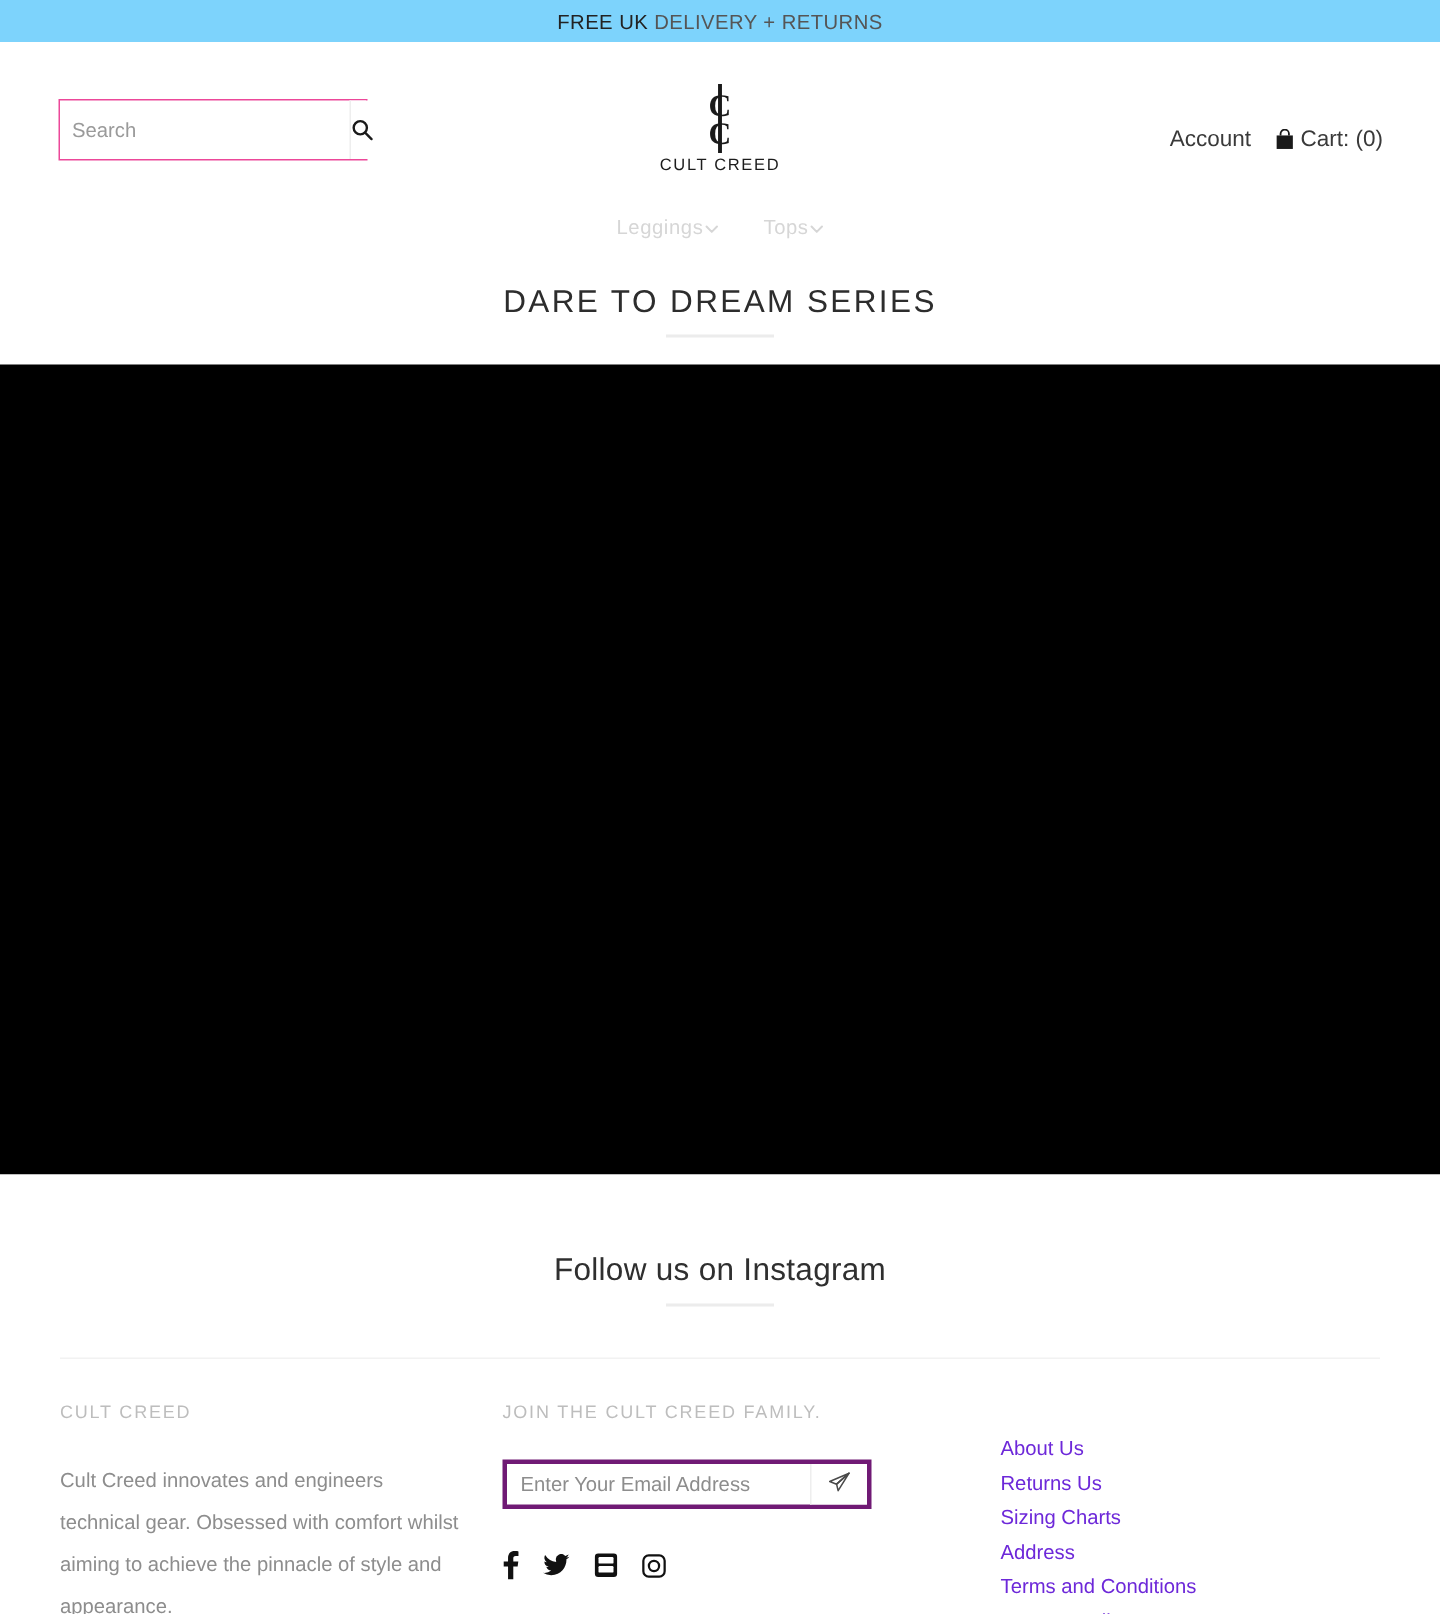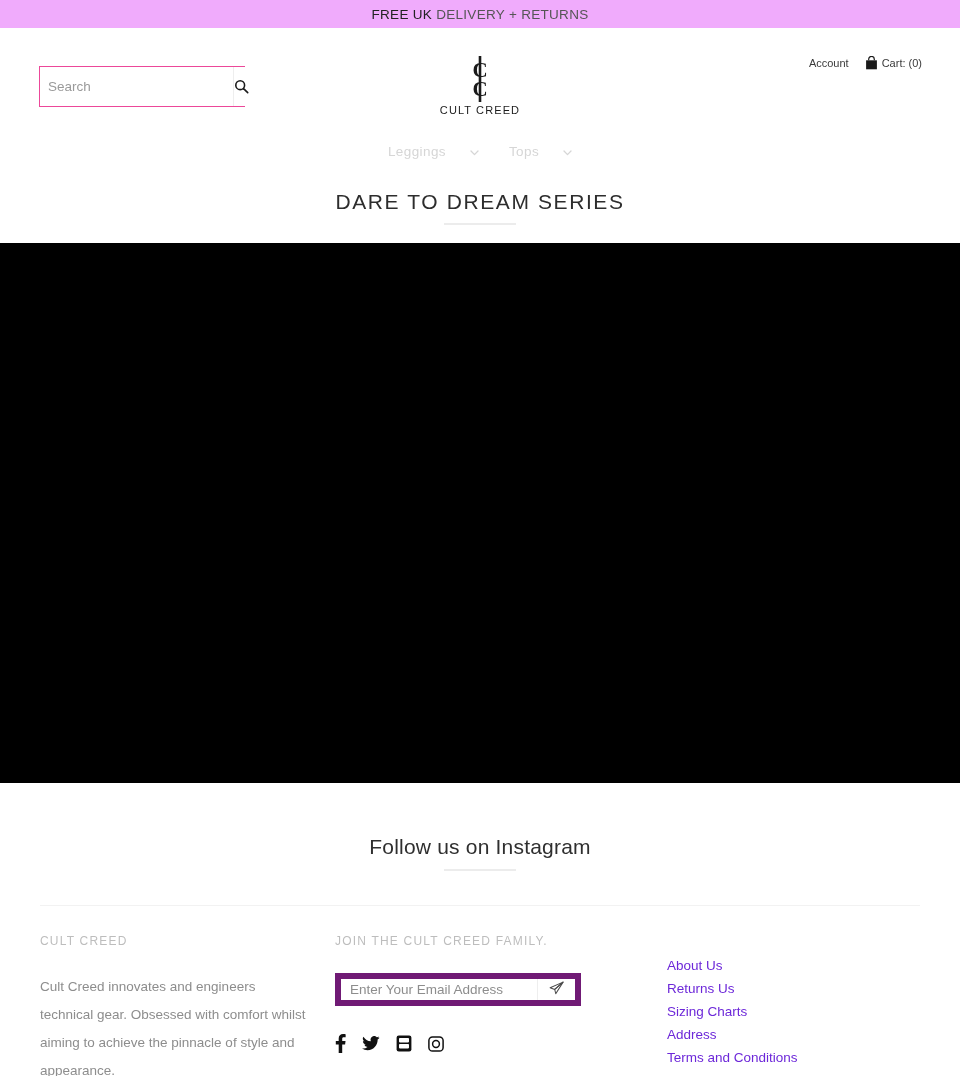--- a/index.html
+++ b/index.html
@@ -11,21 +11,21 @@
     background: #ffffff;
     font-family: "Liberation Sans", sans-serif;
     -webkit-font-smoothing: antialiased;
   }
 
   .page { width: 960px; position: relative; }
 
   
   .announce-bar {
     height: 28px;
-    background: #f0abfc;
+    background: #7dd3fc;
     display: flex;
     align-items: center;
     justify-content: center;
   }
   .announce-text {
     font-size: 13.5px;
     letter-spacing: 0.3px;
     color: #444444;
   }
   .announce-text .strong { color: #222222; }
@@ -89,25 +89,25 @@
     font-size: 11px;
     letter-spacing: 1.1px;
     color: #1c1c1c;
     font-weight: 400;
   }
 
   
   .header-right {
     position: absolute;
     right: 38px;
-    top: 28px;
+    top: 56px;
     display: flex;
     align-items: center;
     gap: 16px;
-    font-size: 11px;
+    font-size: 15px;
     color: #3a3a3a;
   }
   .header-right a {
     color: #3a3a3a;
     text-decoration: none;
   }
   .cart-link {
     display: flex;
     align-items: center;
     gap: 4px;
@@ -119,21 +119,21 @@
     height: 33px;
     display: flex;
     align-items: center;
     justify-content: center;
     gap: 30px;
     background: #ffffff;
   }
   .nav-item {
     display: flex;
     align-items: center;
-    gap: 24px;
+    gap: 1px;
     font-size: 13.5px;
     color: #d6d6d6;
     letter-spacing: 0.4px;
     cursor: pointer;
   }
   .chev { display: block; }
 
   
   .page-title-wrap {
     padding-top: 22px;
@@ -208,21 +208,21 @@
   }
   .about-text {
     font-size: 13.5px;
     line-height: 28px;
     color: #8d8d8d;
   }
 
   .news-form {
     width: 246px;
     height: 33px;
-    border: 6px solid #701a75;
+    border: 3px solid #701a75;
     display: flex;
     align-items: stretch;
     background: #ffffff;
   }
   .news-input {
     flex: 1;
     border: 0;
     outline: 0;
     padding: 0 9px;
     font-size: 13.5px;

